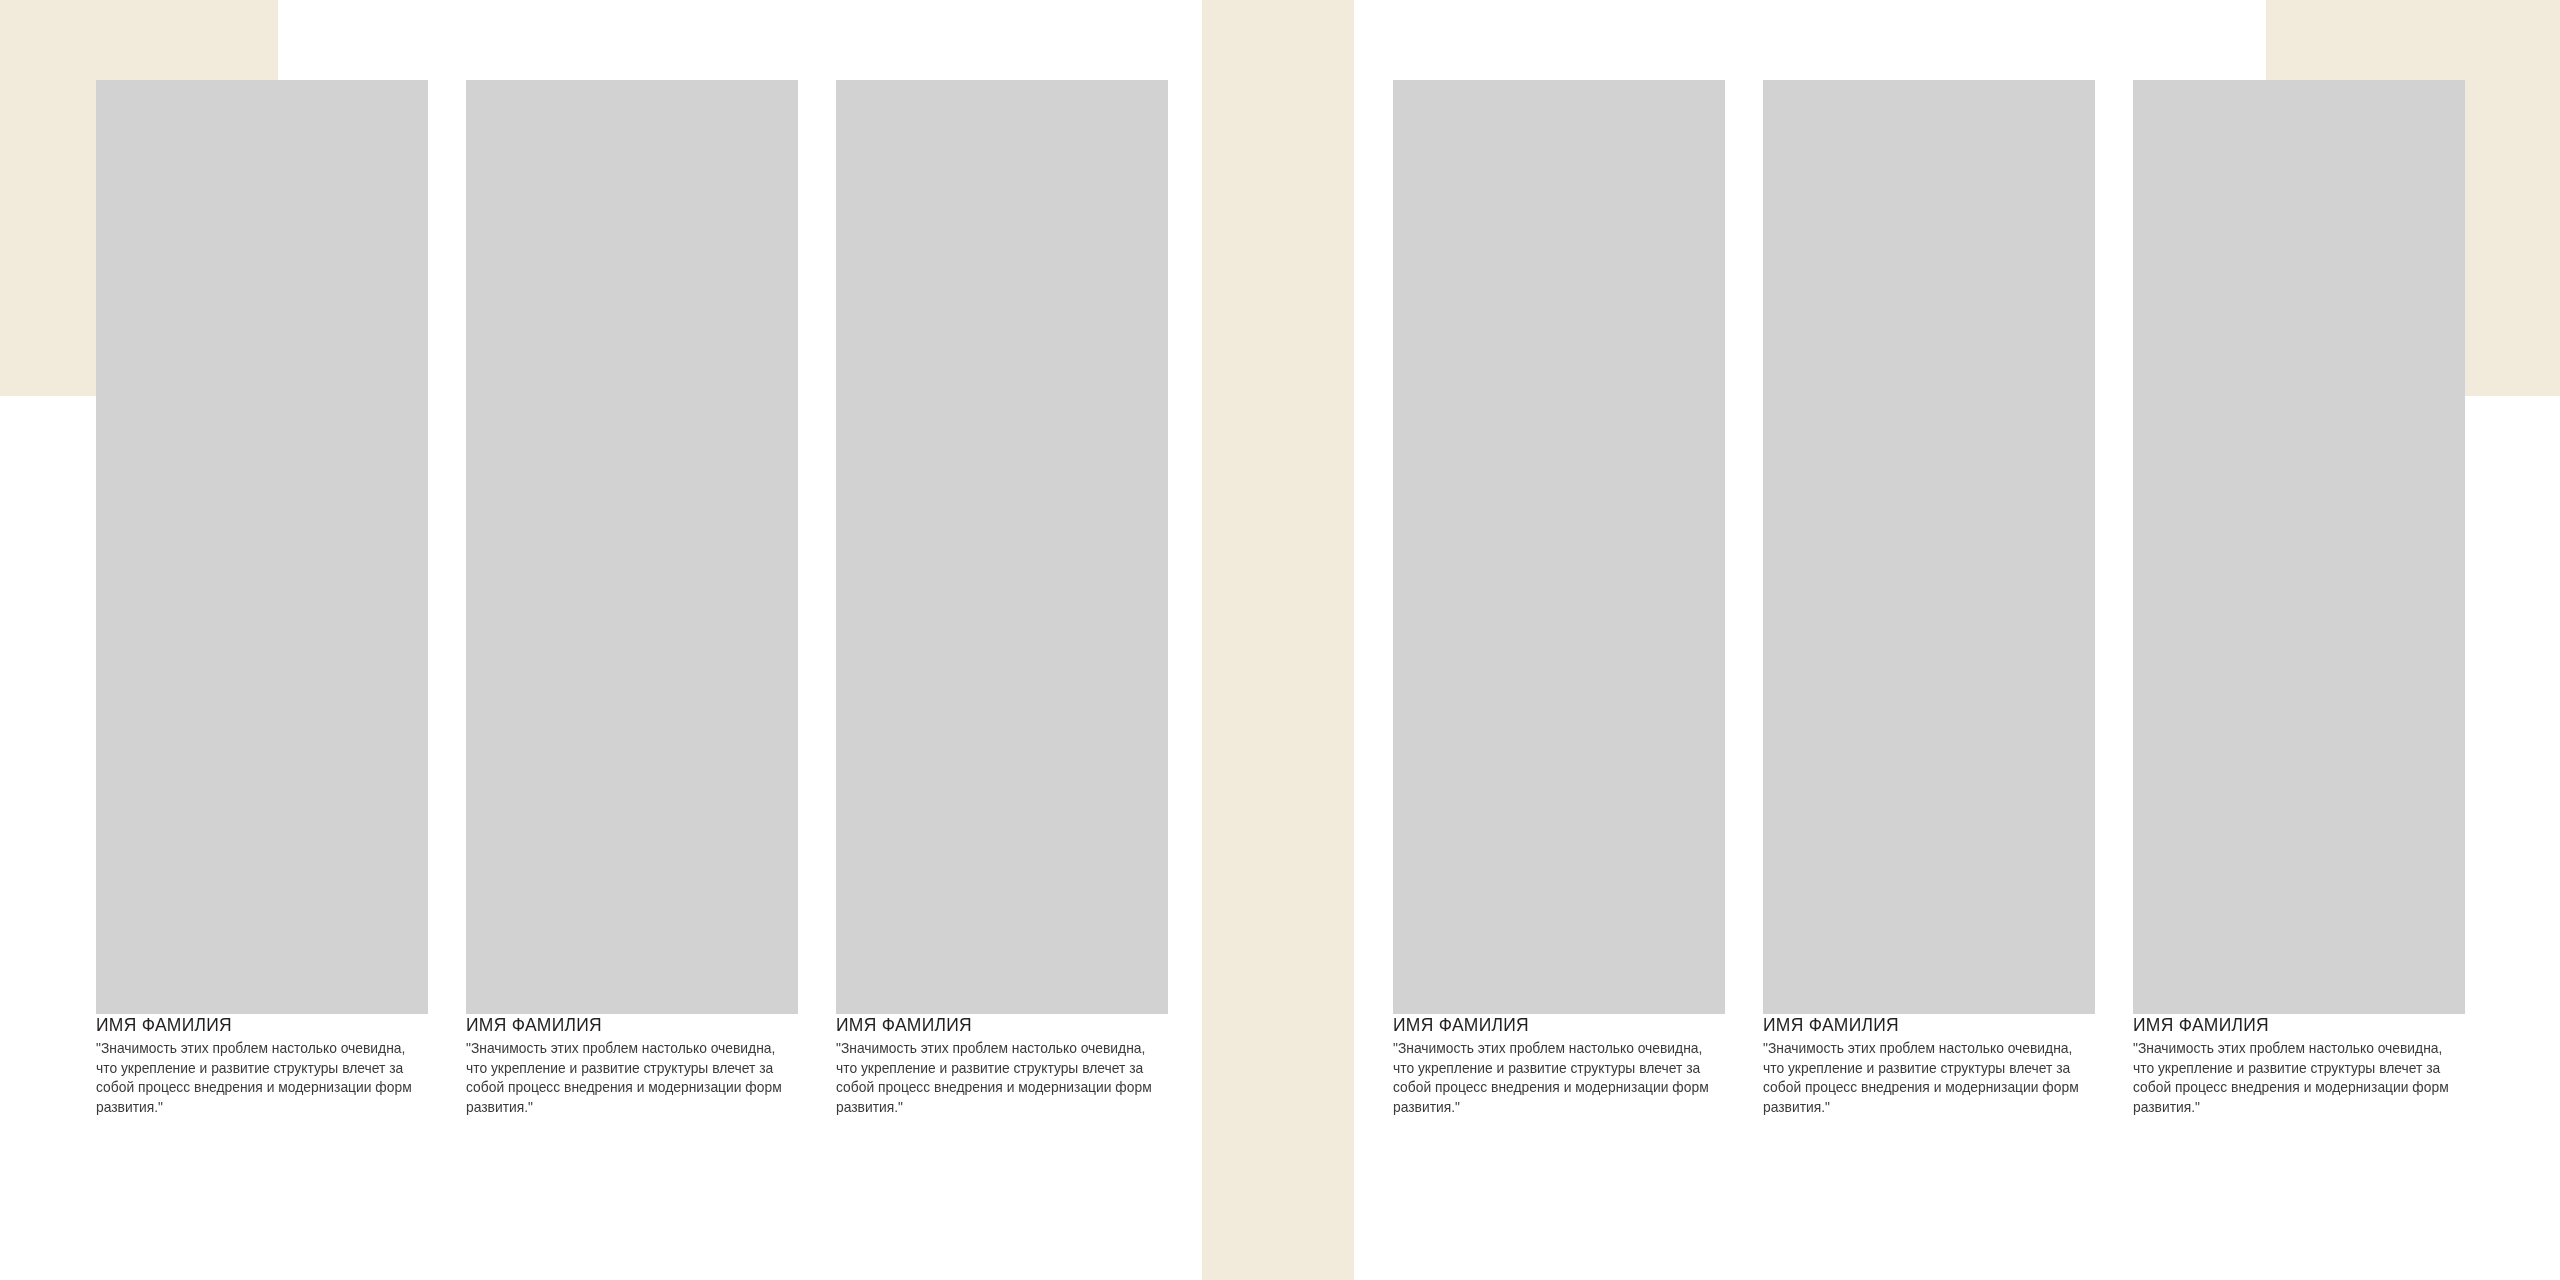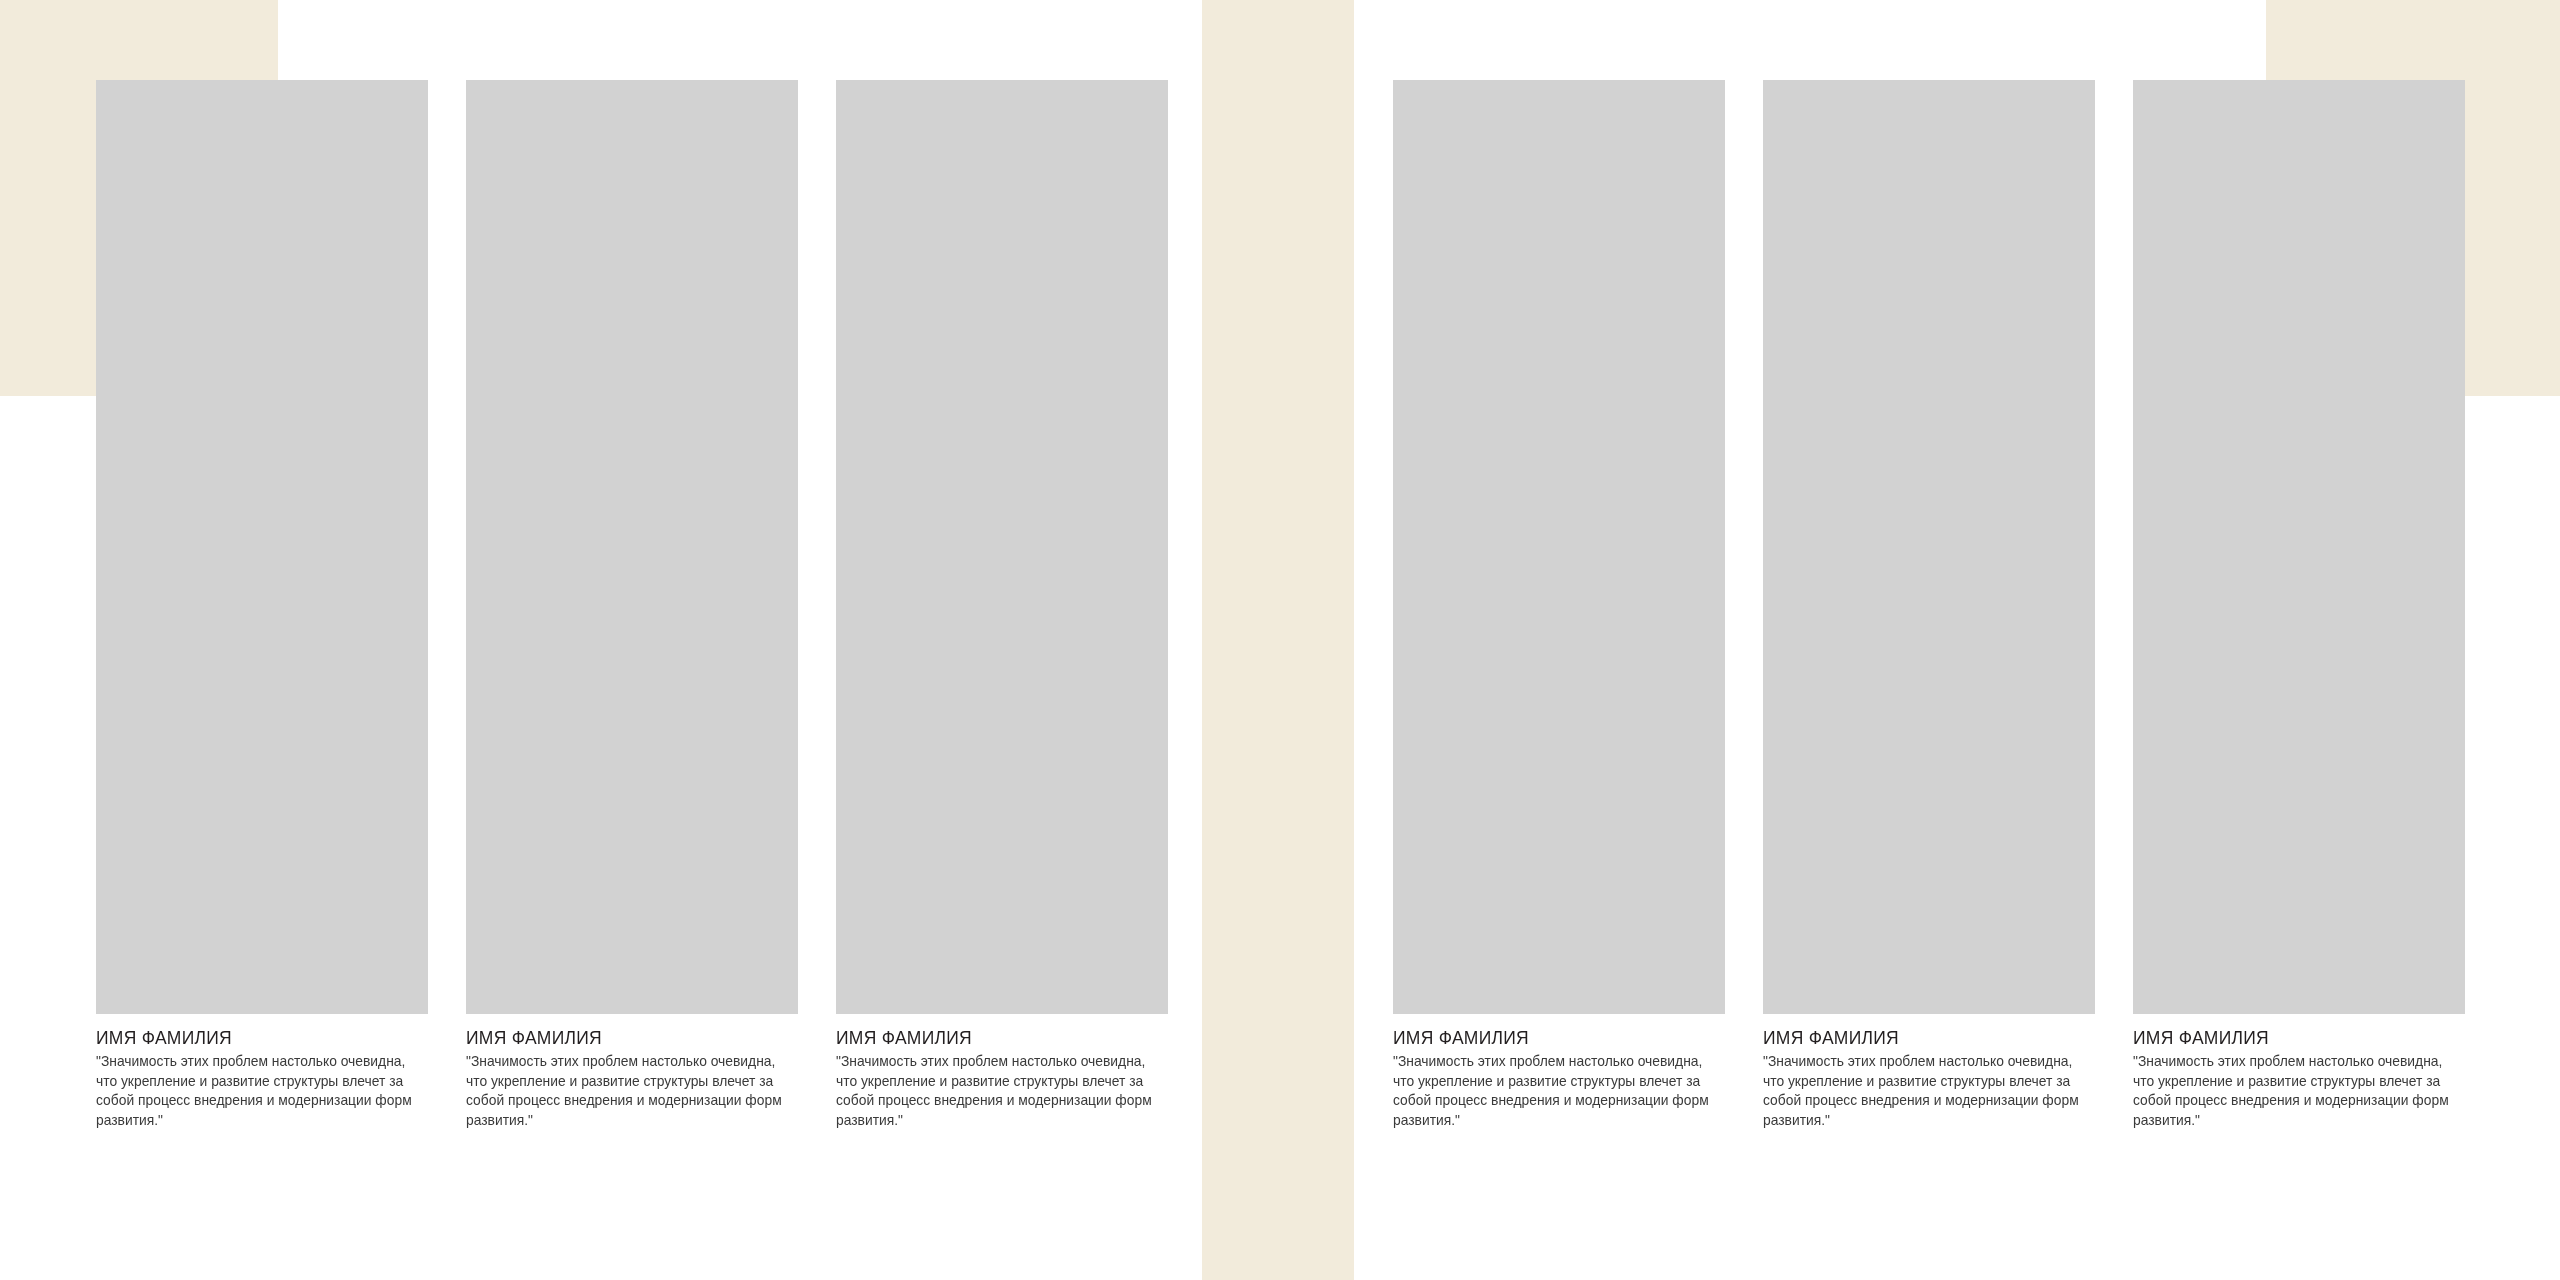--- a/index.html
+++ b/index.html
@@ -76,21 +76,20 @@
   .card-row2 { grid-row: 3; }
 
   .photo {
     width: 332px;
     height: 467px;
     background: #d2d2d2;
     display: block;
   }
 
   .card-body {
-    padding-top: 13px;
   }
 
   .person-name {
     font-family: "Liberation Sans", sans-serif;
     font-size: 19px;
     line-height: 22px;
     font-weight: 400;
     letter-spacing: 0.3px;
     color: #231f20;
     text-transform: uppercase;

